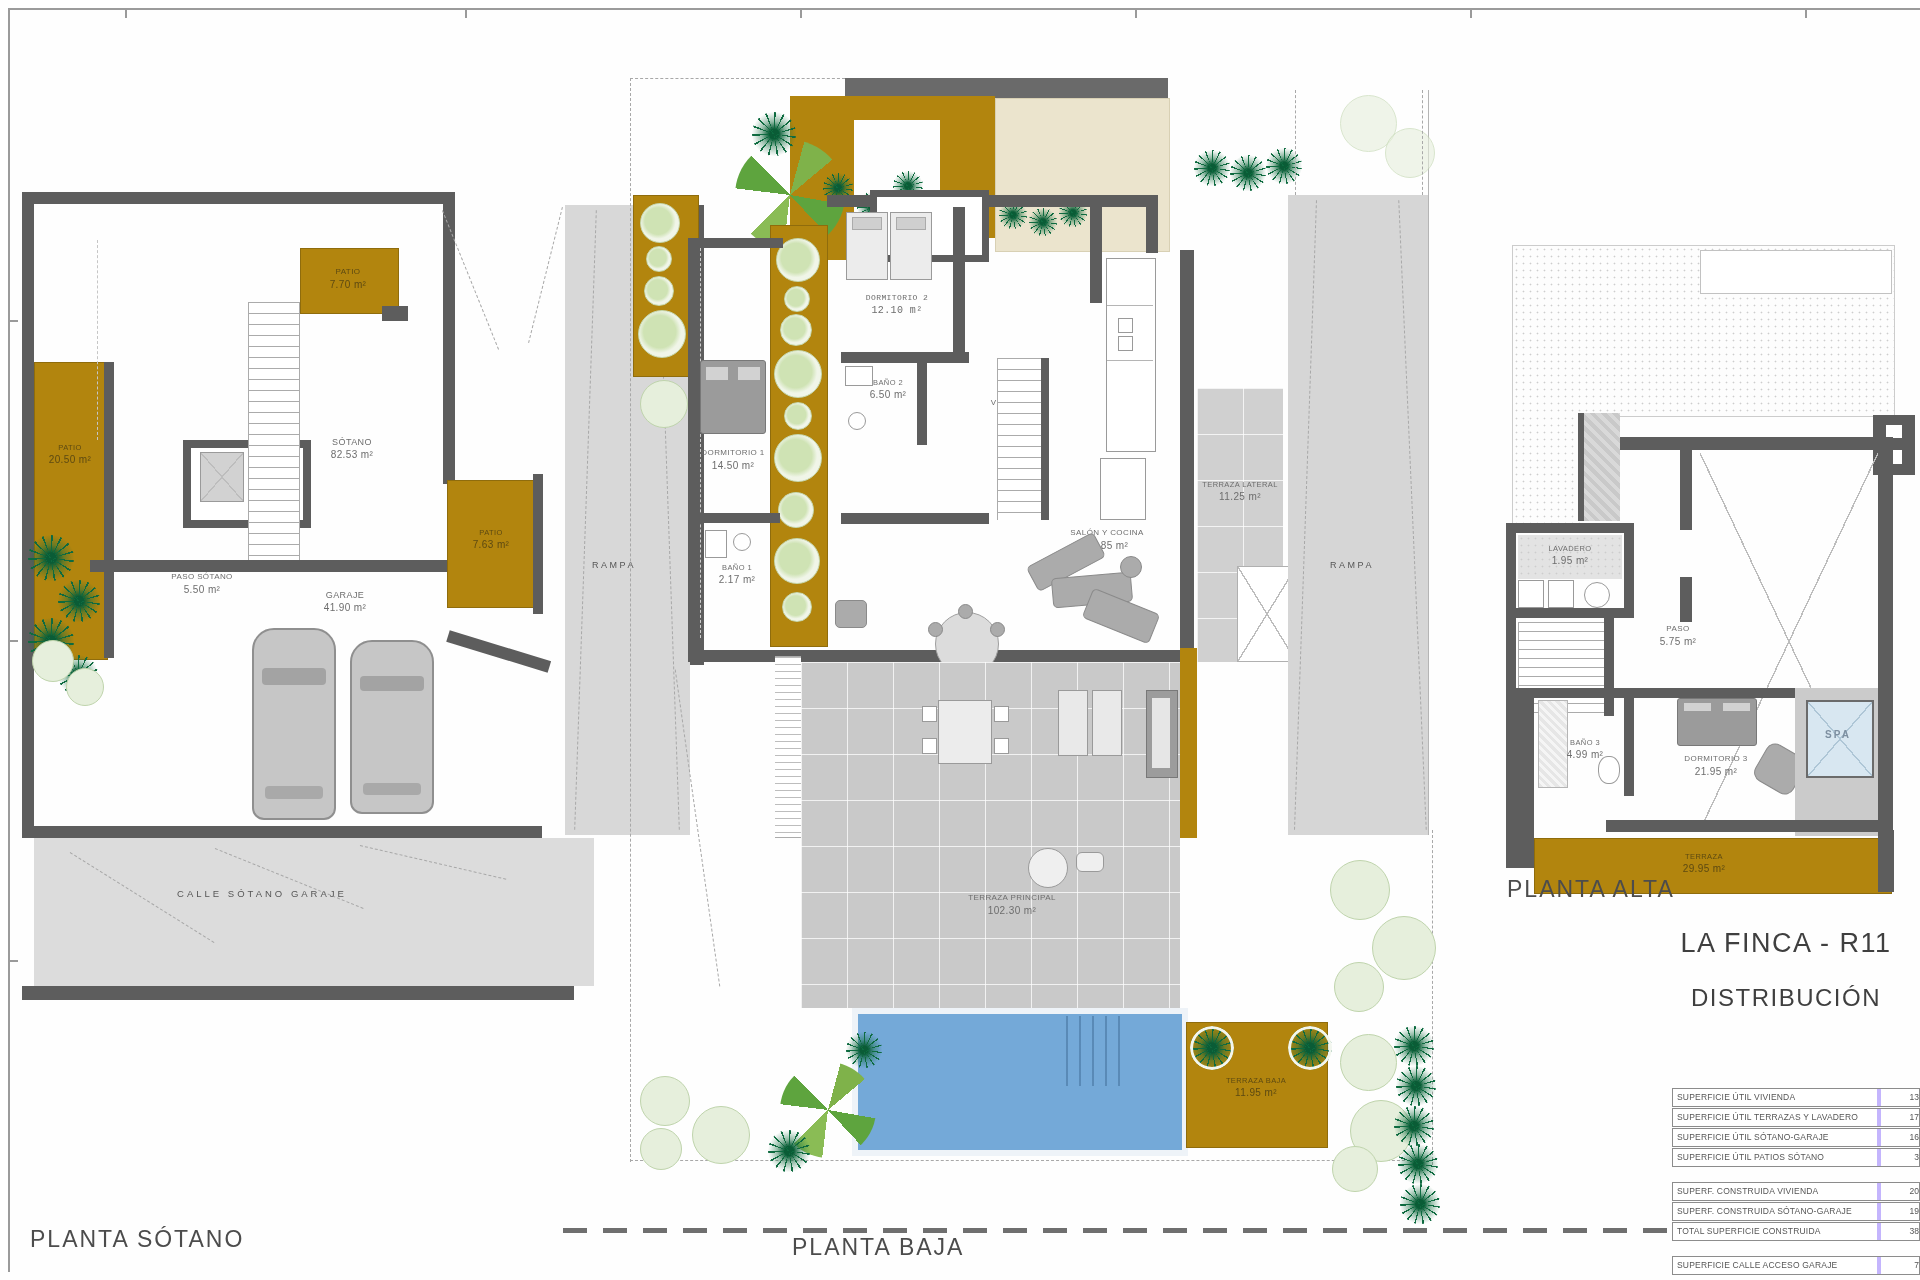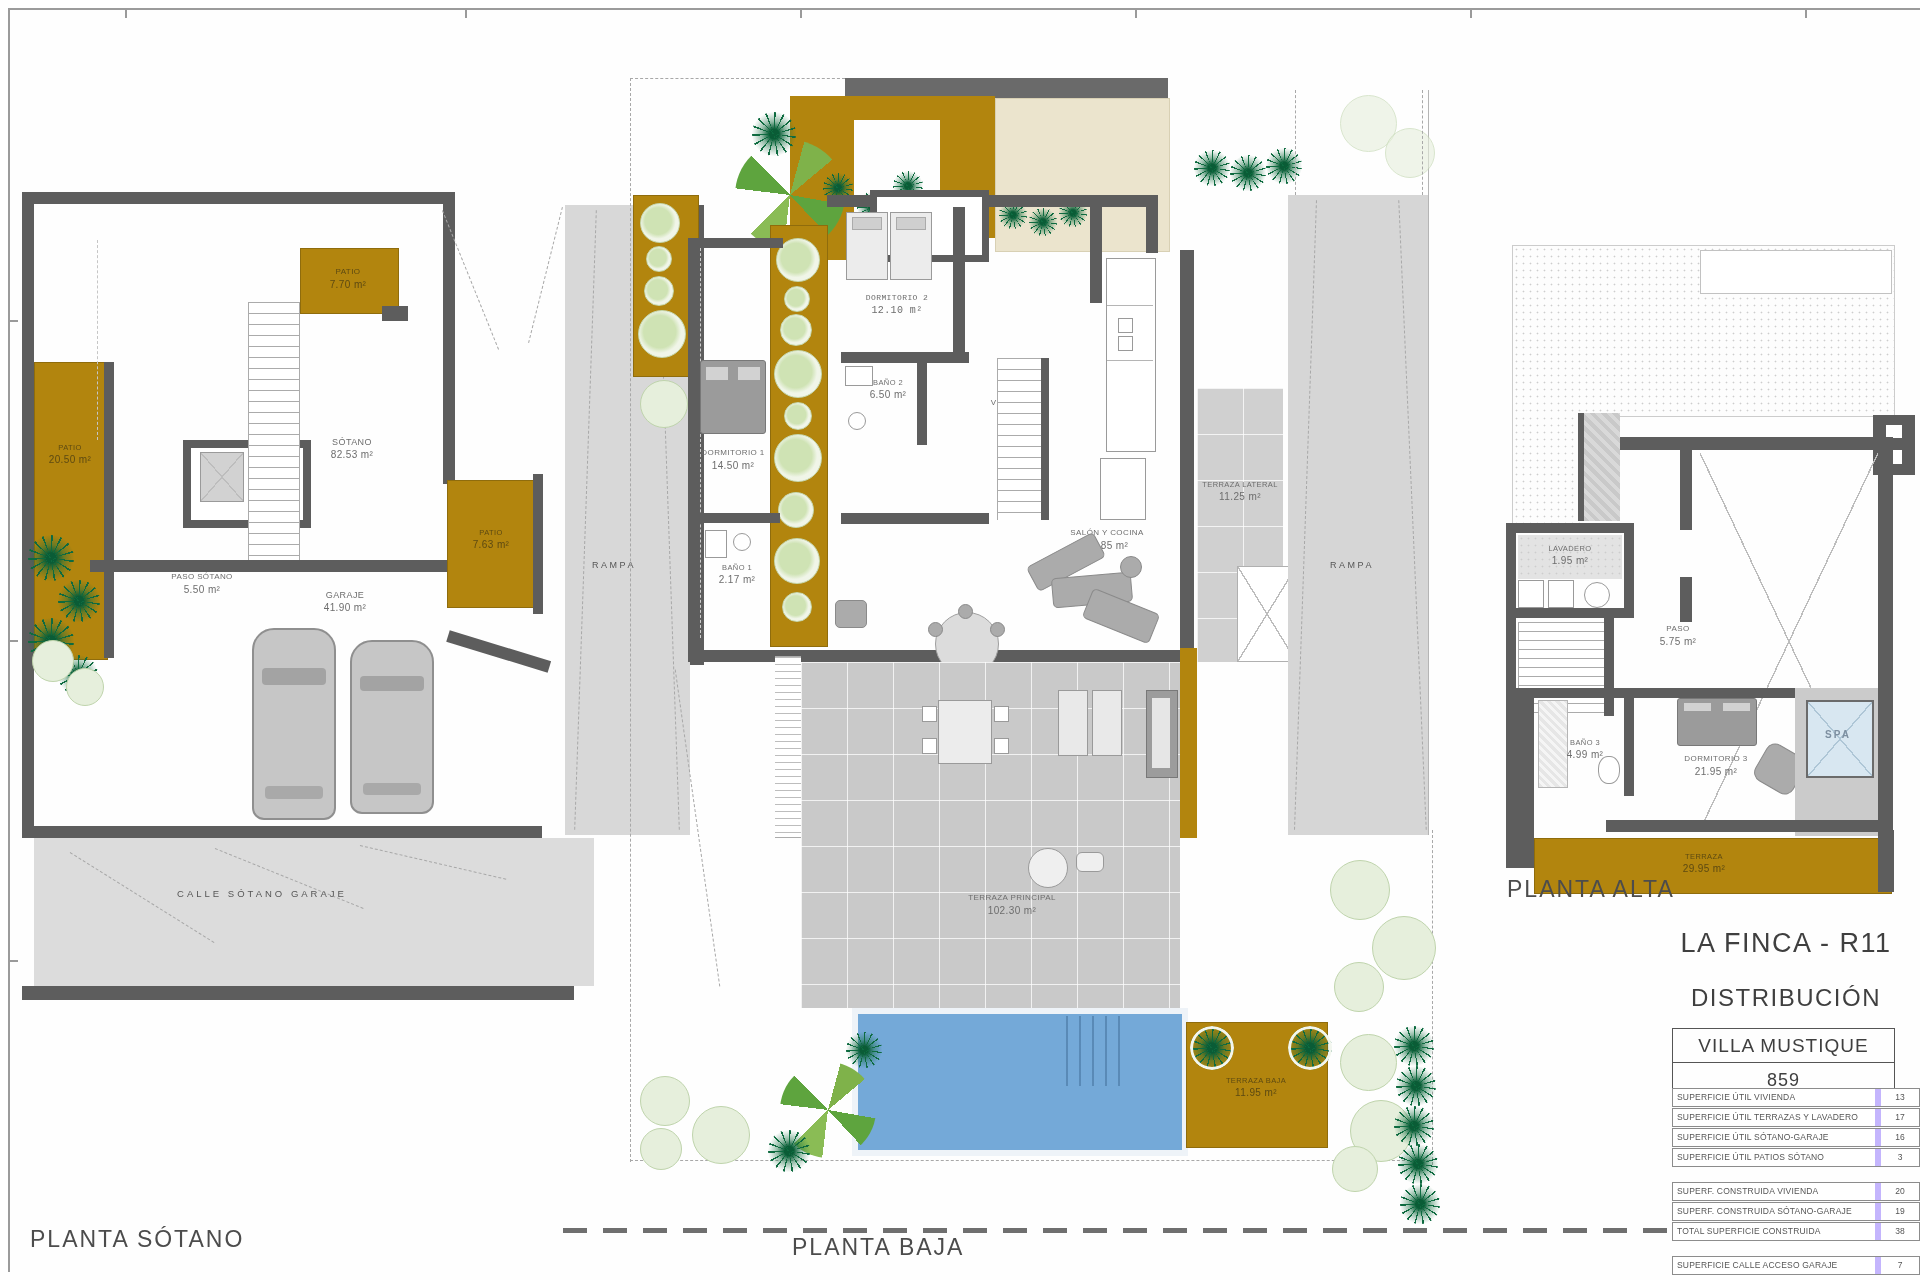--- a/index.html
+++ b/index.html
@@ -40,21 +40,21 @@
   .car{position:absolute;background:#c6c6c6;border:2px solid #8f8f8f;border-radius:22px 22px 12px 12px;}
   .car::before{content:"";position:absolute;left:10%;right:10%;top:20%;height:9%;background:#a3a3a3;border-radius:4px;}
   .car::after{content:"";position:absolute;left:14%;right:14%;bottom:10%;height:7%;background:#a9a9a9;border-radius:4px;}
   .bed{position:absolute;background:#ececec;border:1px solid #9a9a9a;}
   .bed::before{content:"";position:absolute;left:12%;right:12%;top:6%;height:16%;background:#cfcfcf;border:1px solid #ababab;}
   .bedD{position:absolute;background:#9b9b9b;border:1px solid #787878;border-radius:3px;}
   .bedD::before{content:"";position:absolute;left:8%;width:34%;top:8%;height:18%;background:#d2d2d2;}
   .bedD::after{content:"";position:absolute;right:8%;width:34%;top:8%;height:18%;background:#d2d2d2;}
   .trow{position:absolute;border:1px solid #8c8c8c;background:#fff;display:flex;height:17px;}
   .tlabel{flex:1;padding:2.5px 4px 0 4px;font-size:8.5px;color:#555;letter-spacing:.2px;white-space:nowrap;overflow:hidden;}
-  .tval{width:38px;border-left:6px solid #c4b5fd;text-align:center;font-size:8.5px;color:#555;padding-top:2.5px;margin-left:16px;}
+  .tval{width:38px;border-left:4px solid #c4b5fd;text-align:right;font-size:8.5px;color:#555;padding-top:2.5px;margin-left:16px;}
   .ramp-label{position:absolute;transform:translate(-50%,-50%);font-size:9px;letter-spacing:2.5px;color:#565656;}
 </style>
 </head>
 <body>
 
 <div id="sheet">
 
   <div class="abs" style="left:10px;top:8px;width:1910px;height:2px;background:#9a9a9a;"></div>
   <div class="abs" style="left:8px;top:8px;width:2px;height:1264px;background:#9a9a9a;"></div>
   <div class="abs" style="left:125px;top:10px;width:2px;height:8px;background:#9a9a9a;"></div>
@@ -397,24 +397,20 @@
   <div class="label" style="left:1704px;top:864px;color:#5d4a12;font-size:7.5px;">
     <span class="nm">TERRAZA</span>
     <span class="ar">29.95 m²</span>
   </div>
 
   <div class="plan-title" style="left:1507px;top:876px;">PLANTA ALTA</div>
 
   <div class="abs" style="left:1672px;top:928px;width:228px;text-align:center;font-size:27px;letter-spacing:1.5px;color:#3f3f3f;">LA FINCA - R11</div>
   <div class="abs" style="left:1672px;top:984px;width:228px;text-align:center;font-size:24px;letter-spacing:1.5px;color:#3f3f3f;">DISTRIBUCIÓN</div>
 
-  <div class="abs" style="left:1672px;top:1028px;width:221px;height:70px;border:1.5px solid #555;">
-    <div style="height:34px;border-bottom:1.5px solid #555;text-align:center;font-size:19px;letter-spacing:1px;color:#3f3f3f;padding-top:6px;box-sizing:border-box;">VILLA MUSTIQUE</div>
-    <div style="height:36px;text-align:center;font-size:18px;letter-spacing:1px;color:#3f3f3f;padding-top:7px;box-sizing:border-box;">859</div>
-  </div>
 
   <div class="trow" style="left:1672px;top:1088px;width:246px;">
     <div class="tlabel">SUPERFICIE ÚTIL VIVIENDA</div>
     <div class="tval">13</div>
   </div>
   <div class="trow" style="left:1672px;top:1108px;width:246px;">
     <div class="tlabel">SUPERFICIE ÚTIL TERRAZAS Y LAVADERO</div>
     <div class="tval">17</div>
   </div>
   <div class="trow" style="left:1672px;top:1128px;width:246px;">

